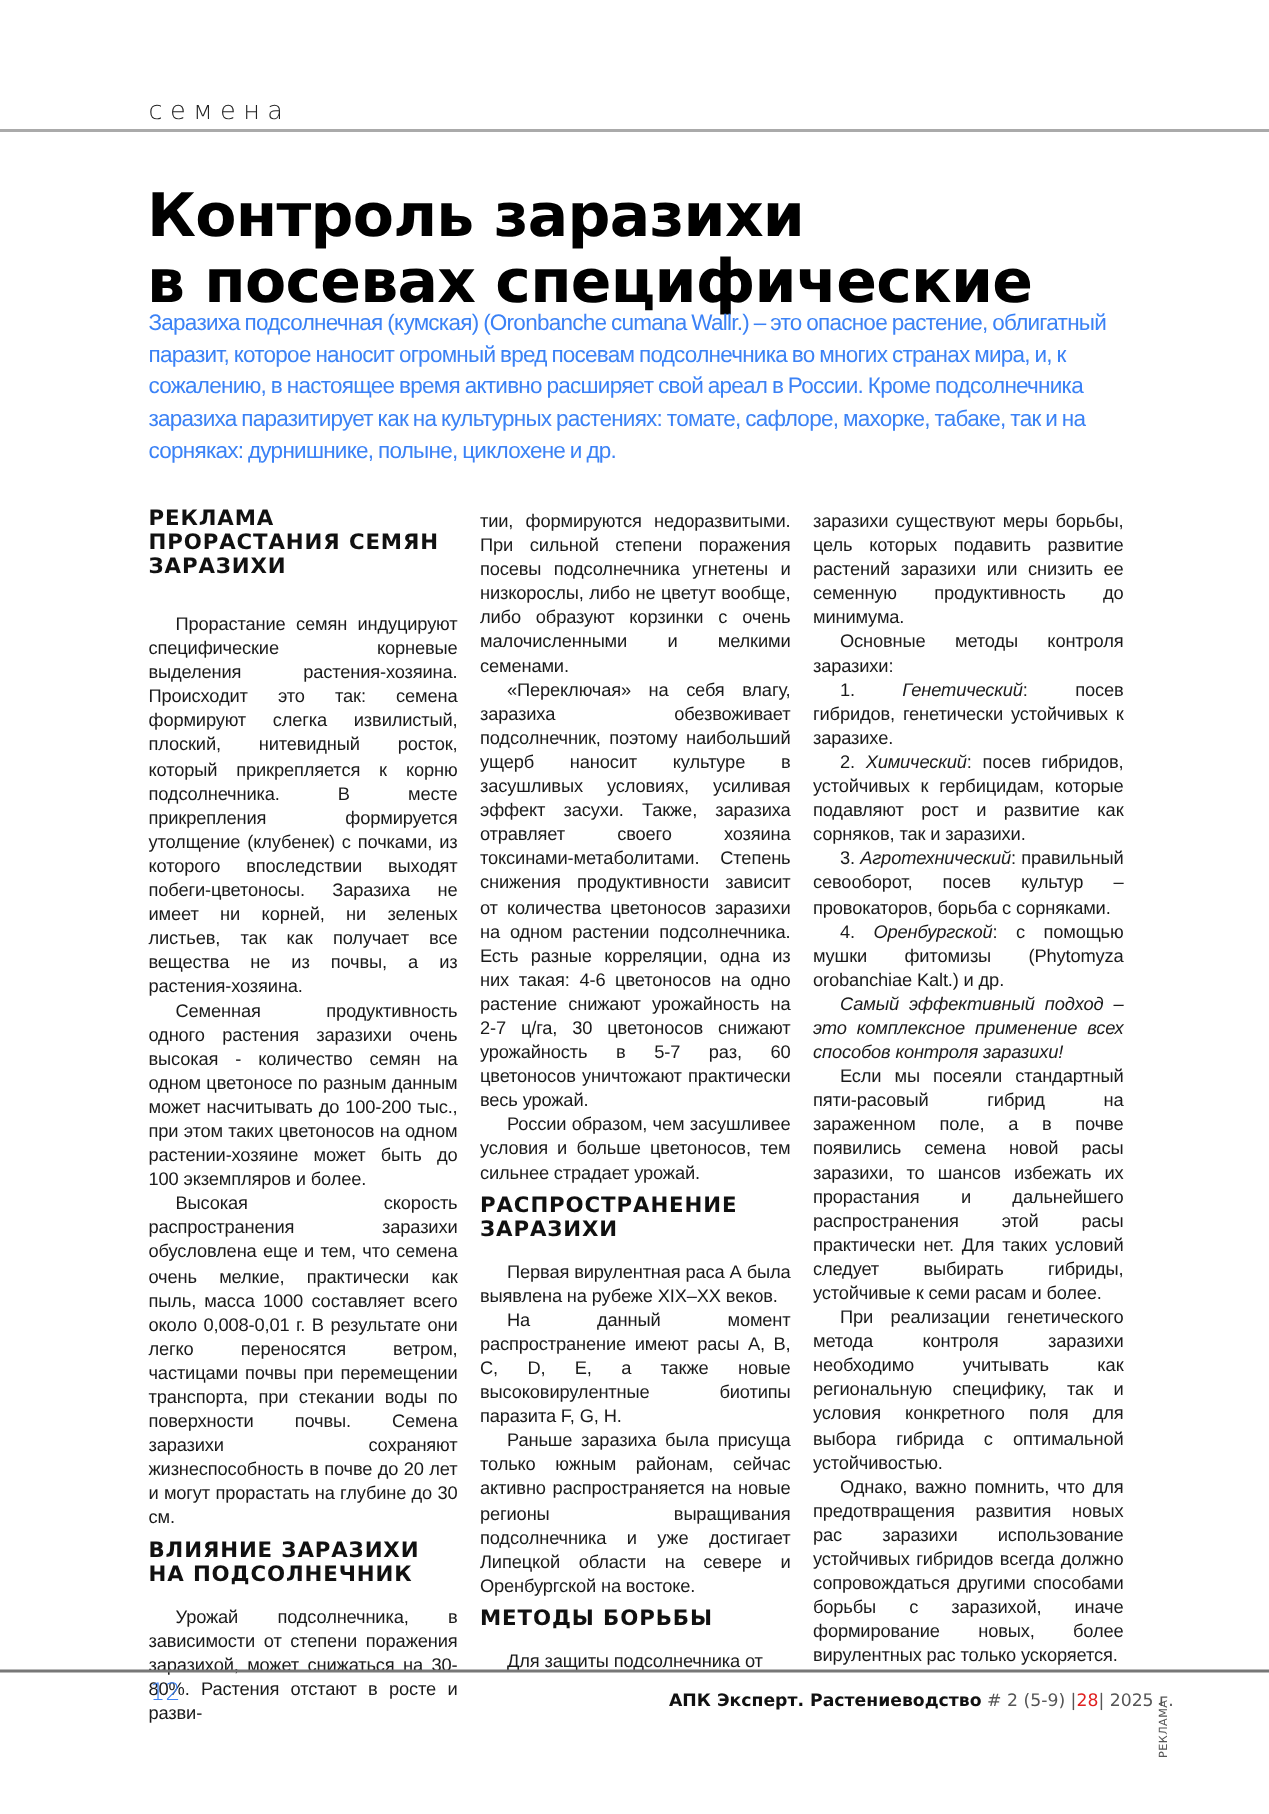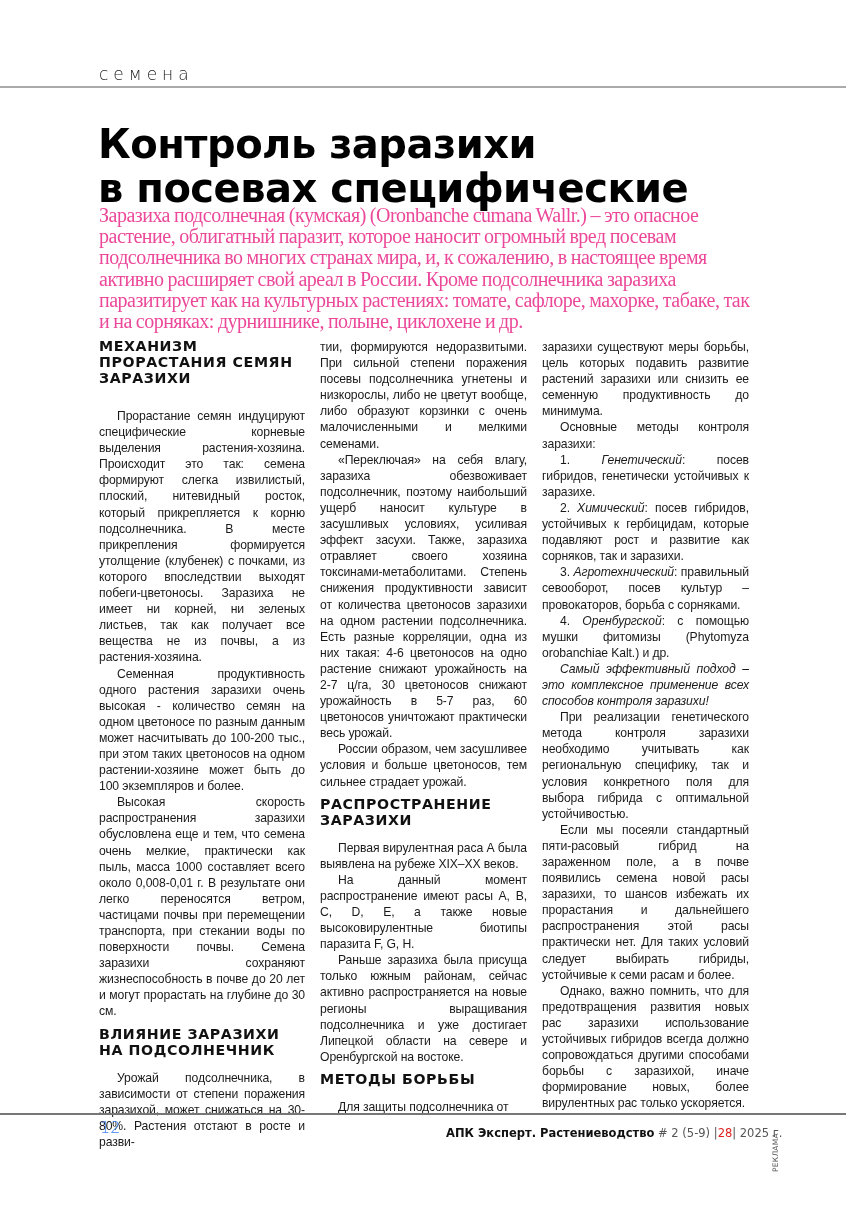--- a/index.html
+++ b/index.html
@@ -17,22 +17,22 @@
     border-top: 2px solid #aaaaaa;
   }
   .title {
     position: absolute; left: 98px; top: 122px; width: 700px;
     font-family: "DejaVu Sans", sans-serif; font-weight: bold;
     font-size: 40px; line-height: 44px; letter-spacing: -0.5px; color: #000;
     margin: 0;
   }
   .lead {
     position: absolute; left: 99px; top: 205px; width: 660px;
-    font-size: 20px; line-height: 21.2px; color: #ec4899;
-    font-family: Liberation Serif, serif; letter-spacing: -0.5px;
+    font-size: 15px; line-height: 21.2px; color: #3b82f6;
+    font-family: Liberation Sans, sans-serif; letter-spacing: -0.5px;
     word-spacing: -0.5px;
   }
   .col {
     position: absolute; top: 338px; width: 206px;
     font-size: 12.2px; line-height: 16.1px; color: #1a1a1a;
     font-family: "Liberation Sans", sans-serif; text-align: justify;
     letter-spacing: -0.1px;
   }
   .col1 { left: 99px; }
   .col2 { left: 320px; width: 207px; top: 339px; }
@@ -75,21 +75,21 @@
 <div class="top-rule"></div>
 
 <h1 class="title">
   <span>Контроль заразихи</span><br>
   <span>в посевах специфические</span>
 </h1>
 
 <div class="lead">Заразиха подсолнечная (кумская) (Oronbanche cumana Wallr.) – это опасное растение, облигатный паразит, которое наносит огромный вред посевам подсолнечника во многих странах мира, и, к сожалению, в настоящее время активно расширяет свой ареал в России.  Кроме подсолнечника заразиха паразитирует как на культурных растениях: томате, сафлоре, махорке, табаке, так и на сорняках: дурнишнике, полыне, циклохене и др.</div>
 
 <div class="col col1">
-  <h2>МЕХАНИЗМ ПРОРАСТАНИЯ СЕМЯН ЗАРАЗИХИ</h2>
+  <h2>РЕКЛАМА ПРОРАСТАНИЯ СЕМЯН ЗАРАЗИХИ</h2>
   <p>Прорастание семян индуцируют специфические корневые выделения растения-хозяина. Происходит это так: семена формируют слегка извилистый, плоский, нитевидный росток, который прикрепляется к корню подсолнечника. В месте прикрепления формируется утолщение (клубенек) с почками, из которого впоследствии выходят побеги-цветоносы. Заразиха не имеет ни корней, ни зеленых листьев, так как получает все вещества не из почвы, а из растения-хозяина.</p>
   <p>Семенная продуктивность одного растения заразихи очень высокая - количество семян на одном цветоносе по разным данным может насчитывать до 100-200 тыс., при этом таких цветоносов на одном растении-хозяине может быть до 100 экземпляров и более.</p>
   <p>Высокая скорость распространения заразихи обусловлена еще и тем, что семена очень мелкие, практически как пыль, масса 1000 составляет всего около 0,008-0,01 г. В результате они легко переносятся ветром, частицами почвы при перемещении транспорта, при стекании воды по поверхности почвы. Семена заразихи сохраняют жизнеспособность в почве до 20 лет и могут прорастать на глубине до 30 см.</p>
   <h2>ВЛИЯНИЕ ЗАРАЗИХИ НА ПОДСОЛНЕЧНИК</h2>
   <p>Урожай подсолнечника, в зависимости от степени поражения заразихой, может снижаться на 30-80%. Растения отстают в росте и разви-</p>
 </div>
 
 <div class="col col2">
   <p class="noindent">тии, формируются недоразвитыми. При сильной степени поражения посевы подсолнечника угнетены и низкорослы, либо не цветут вообще, либо образуют корзинки с очень малочисленными и мелкими семенами.</p>
   <p>«Переключая» на себя влагу, заразиха обезвоживает подсолнечник, поэтому наибольший ущерб наносит культуре в засушливых условиях, усиливая эффект засухи. Также, заразиха отравляет своего хозяина токсинами-метаболитами. Степень снижения продуктивности зависит от количества цветоносов заразихи на одном растении подсолнечника. Есть разные корреляции, одна из них такая: 4-6 цветоносов на одно растение снижают урожайность на 2-7 ц/га, 30 цветоносов снижают урожайность в 5-7 раз, 60 цветоносов уничтожают практически весь урожай.</p>
@@ -103,22 +103,22 @@
 </div>
 
 <div class="col col3">
   <p class="noindent">заразихи существуют меры борьбы, цель которых подавить развитие растений заразихи или снизить ее семенную продуктивность до минимума.</p>
   <p>Основные методы контроля заразихи:</p>
   <p><span>1. </span><em>Генетический</em><span>: посев гибридов, генетически устойчивых к заразихе.</span></p>
   <p><span>2. </span><em>Химический</em><span>: посев гибридов, устойчивых к гербицидам, которые подавляют рост и развитие как сорняков, так и заразихи.</span></p>
   <p><span>3. </span><em>Агротехнический</em><span>: правильный севооборот, посев культур – провокаторов, борьба с сорняками.</span></p>
   <p><span>4. </span><em>Оренбургской</em><span>: с помощью мушки фитомизы (Phytomyza orobanchiae Kalt.) и др.</span></p>
   <p><em>Самый эффективный подход – это комплексное применение всех способов контроля заразихи!</em></p>
+  <p>Если мы посеяли стандартный пяти-расовый гибрид на зараженном поле, а в почве появились семена новой расы заразихи, то шансов избежать их прорастания и дальнейшего распространения этой расы практически нет. Для таких условий следует выбирать гибриды, устойчивые к семи расам и более.</p>
   <p>При реализации генетического метода контроля заразихи необходимо учитывать как региональную специфику, так и условия конкретного поля для выбора гибрида с оптимальной устойчивостью.</p>
-  <p>Если мы посеяли стандартный пяти-расовый гибрид на зараженном поле, а в почве появились семена новой расы заразихи, то шансов избежать их прорастания и дальнейшего распространения этой расы практически нет. Для таких условий следует выбирать гибриды, устойчивые к семи расам и более.</p>
   <p>Однако, важно помнить, что для предотвращения развития новых рас заразихи использование устойчивых гибридов всегда должно сопровождаться другими способами борьбы с заразихой, иначе формирование новых, более вирулентных рас только ускоряется.</p>
 </div>
 
 <div class="bottom-rule"></div>
 <div class="page-num">12</div>
 <div class="footer-pub">
   <span class="journal">АПК Эксперт. Растениеводство</span><span class="issue"> # 2 (5-9) |</span><span class="red">28</span><span class="issue">| 2025 г.</span>
 </div>
 <div class="ad-mark">РЕКЛАМА</div>
 

